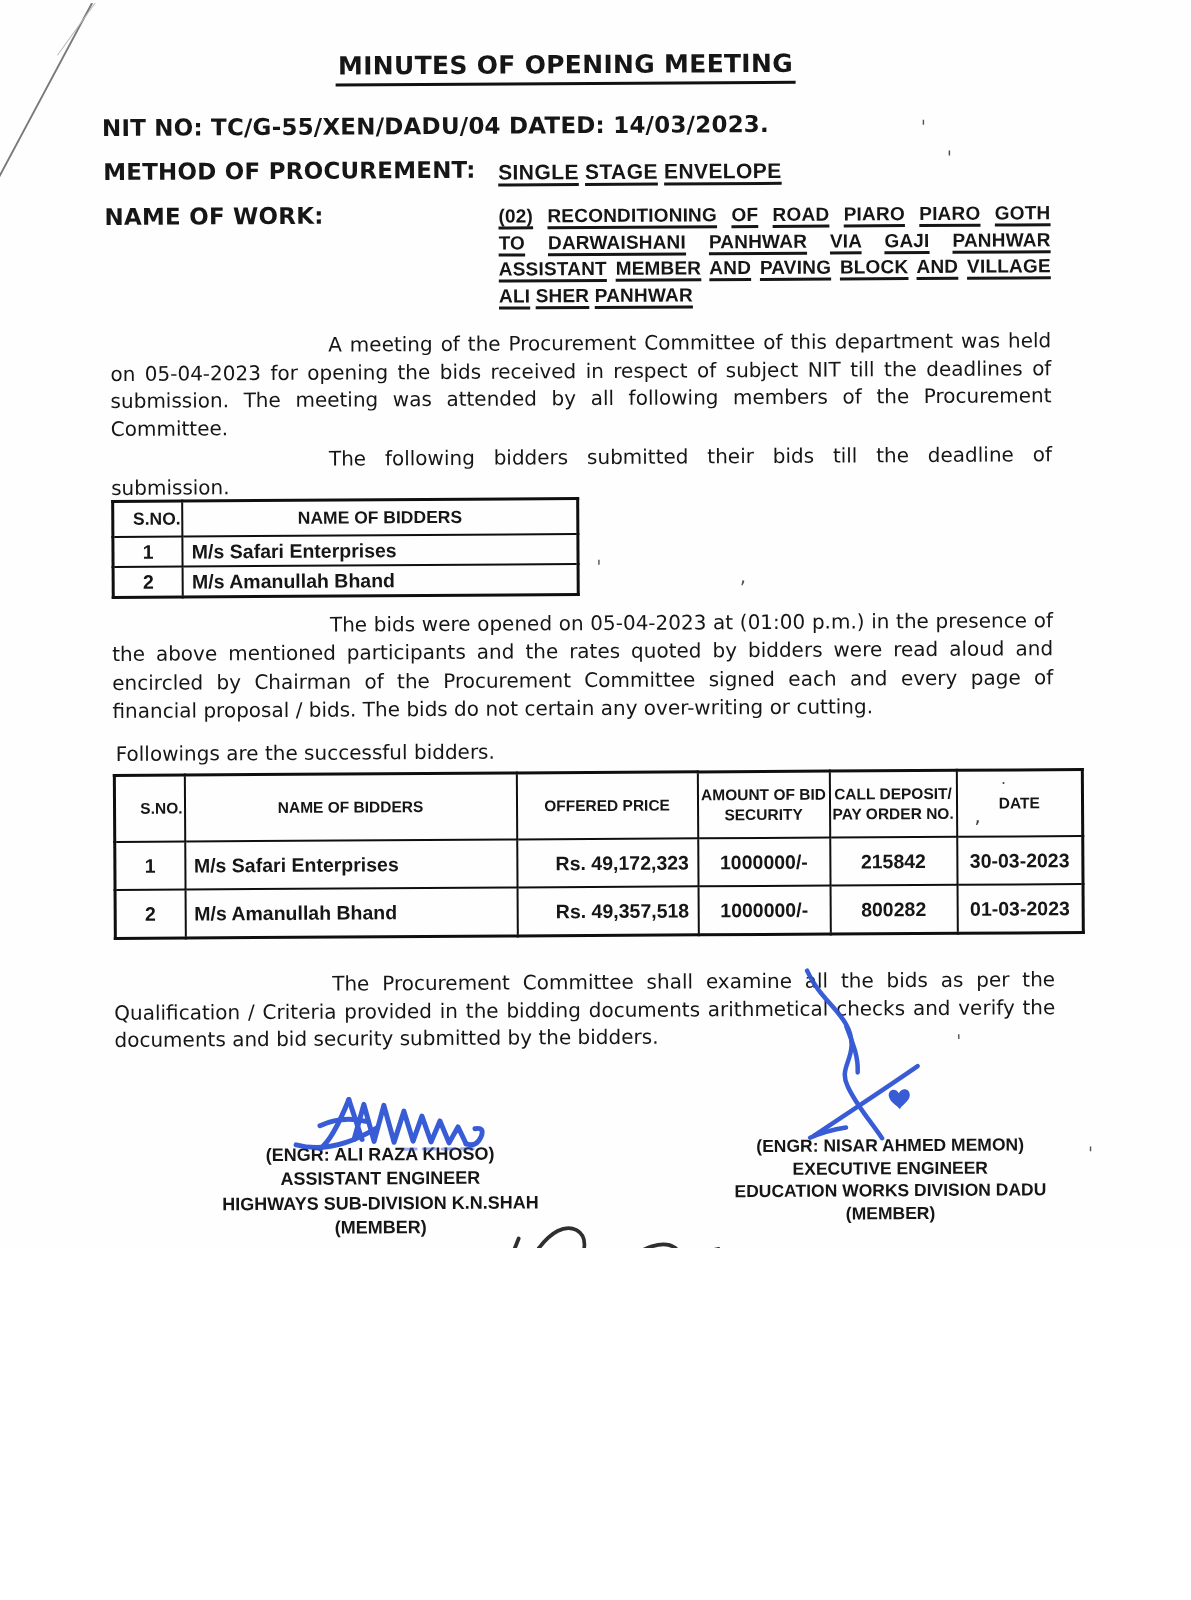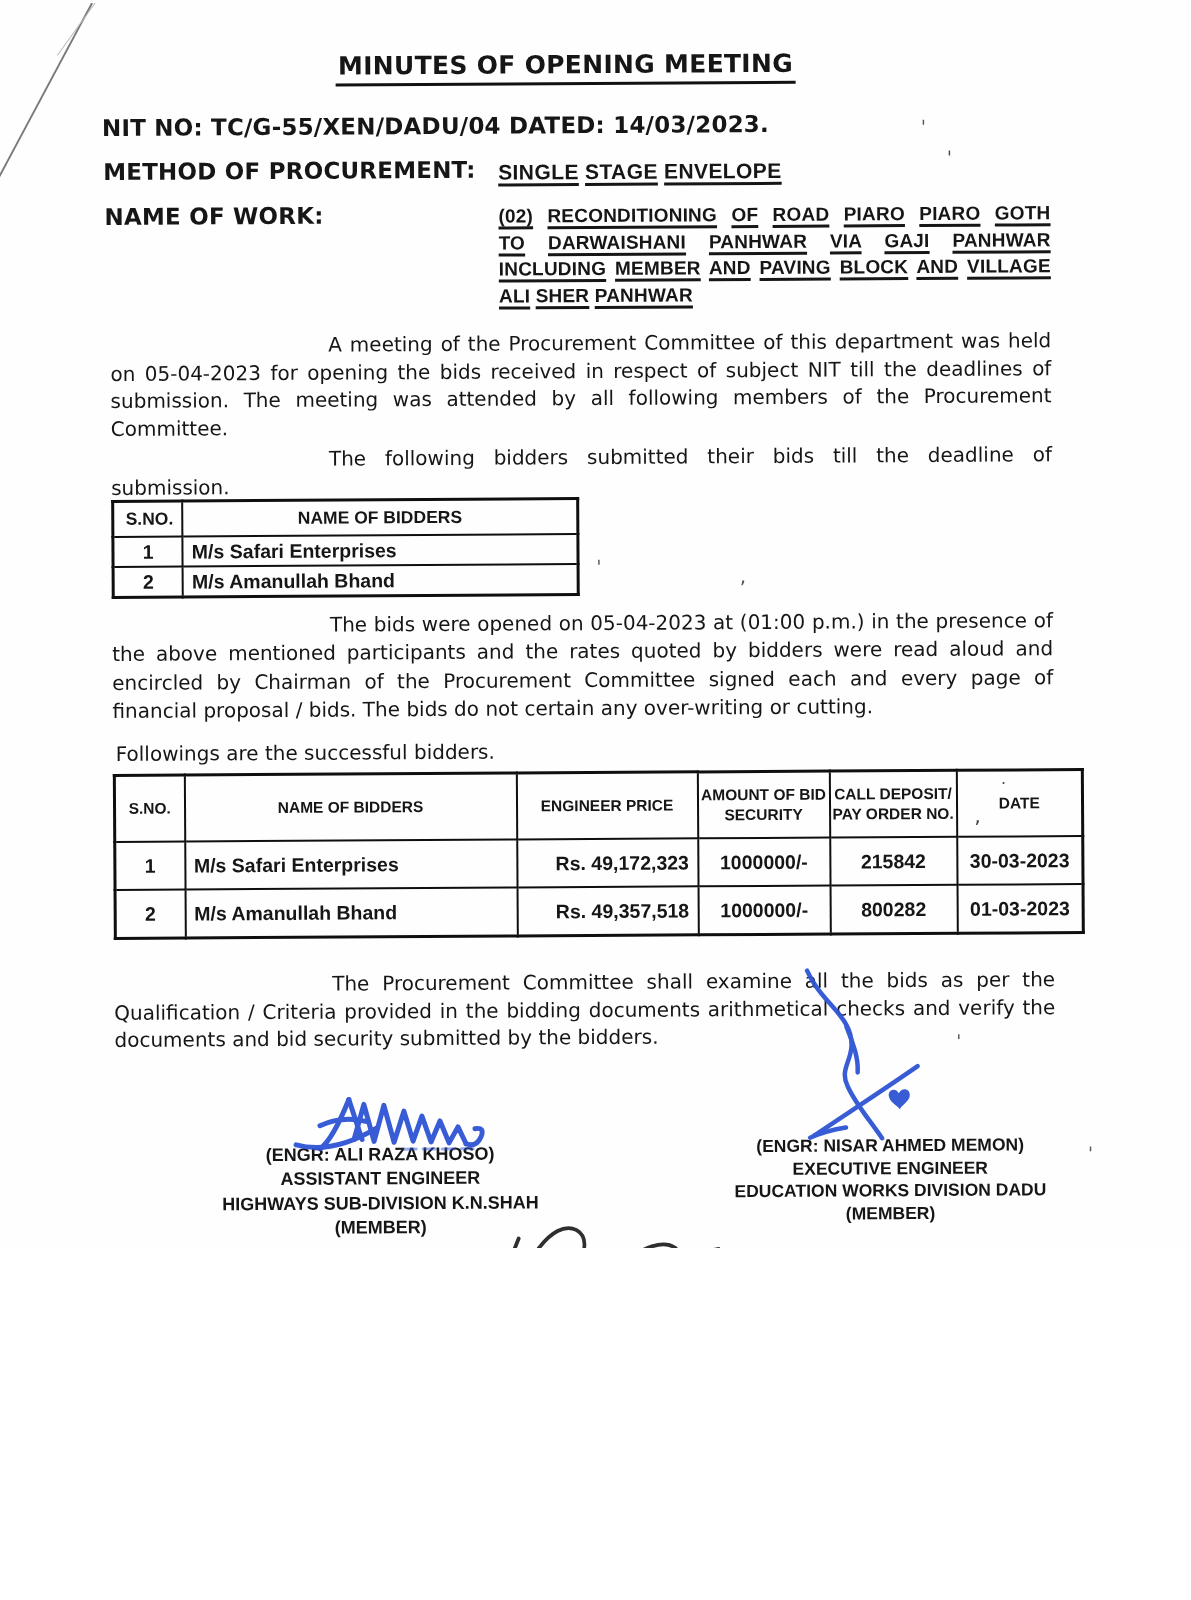--- a/index.html
+++ b/index.html
@@ -30,21 +30,21 @@
   .t1 th,.t1 td{border:2px solid #0f0f0f;}
   .t1 th{height:31px;font:700 17.5px "Liberation Sans",sans-serif;}
   .t1 td{height:26px;font:700 19.5px "Liberation Sans",sans-serif;}
   .t2{width:968px;border:3px solid #0f0f0f;table-layout:fixed;}
   .t2 th,.t2 td{border:2.5px solid #0f0f0f;overflow:hidden;}
   .t2 th{height:64px;font:700 15.5px "Liberation Sans",sans-serif;line-height:1.3;padding:0 1px;}
   .t2 td{height:44px;font:700 19.5px "Liberation Sans",sans-serif;}
   .c{text-align:center;}
   .cell-name{text-align:left;padding-left:8px;}
   .cell-price{text-align:right;padding-right:8px;}
-  .sno-h{text-align:center;padding-left:4px;}
+  .sno-h{text-align:right;padding-left:4px;}
 
   
   .sig{position:absolute;text-align:center;font-family:"Liberation Sans",sans-serif;font-weight:700;}
   .sig div{white-space:nowrap;}
   .sig-left{left:203px;top:1141px;width:350px;font-size:18px;line-height:24.3px;}
   .sig-right{left:713px;top:1136px;width:350px;font-size:17.5px;line-height:22.6px;}
   .sig-center{left:415px;top:1326px;width:370px;font-size:18px;line-height:23.2px;}
 
   
   .ink-overlay{position:absolute;left:0;top:0;pointer-events:none;}
@@ -65,21 +65,21 @@
       <span class="title-inner">MINUTES OF OPENING MEETING</span>
     </div>
 
     <div class="abs meta" style="left:106px;top:112px;">NIT NO: TC/G-55/XEN/DADU/04 DATED: 14/03/2023.</div>
     <div class="abs meta" style="left:107px;top:156px;">METHOD OF PROCUREMENT:</div>
     <div class="abs method-value" style="left:502px;top:160px;"><span class="uw">SINGLE</span> <span class="uw">STAGE</span> <span class="uw">ENVELOPE</span></div>
     <div class="abs meta" style="left:108px;top:201px;">NAME OF WORK:</div>
     <div class="abs work-block">
       <div class="jline"><span class="uw">(02)</span> <span class="uw">RECONDITIONING</span> <span class="uw">OF</span> <span class="uw">ROAD</span> <span class="uw">PIARO</span> <span class="uw">PIARO</span> <span class="uw">GOTH</span></div>
       <div class="jline"><span class="uw">TO</span> <span class="uw">DARWAISHANI</span> <span class="uw">PANHWAR</span> <span class="uw">VIA</span> <span class="uw">GAJI</span> <span class="uw">PANHWAR</span></div>
-      <div class="jline"><span class="uw">INCLUDING</span> <span class="uw">MEMBER</span> <span class="uw">AND</span> <span class="uw">PAVING</span> <span class="uw">BLOCK</span> <span class="uw">AND</span> <span class="uw">VILLAGE</span></div>
+      <div class="jline"><span class="uw">ASSISTANT</span> <span class="uw">MEMBER</span> <span class="uw">AND</span> <span class="uw">PAVING</span> <span class="uw">BLOCK</span> <span class="uw">AND</span> <span class="uw">VILLAGE</span></div>
       <div class="jline-last"><span class="uw">ALI</span> <span class="uw">SHER</span> <span class="uw">PANHWAR</span></div>
     </div>
 
     <div class="abs para indent" style="top:330px;">A meeting of the Procurement Committee of this department was held on 05-04-2023 for opening the bids received in respect of subject NIT till the deadlines of submission. The meeting was attended by all following members of the Procurement Committee.</div>
     <div class="abs para indent" style="top:444px;">The following bidders submitted their bids till the deadline of submission.</div>
 
     <table class="t1 abs" style="left:113px;top:497px;">
       <colgroup>
           <col style="width:70px">
           <col style="width:398px">
@@ -109,21 +109,21 @@
           <col style="width:332px">
           <col style="width:181px">
         <col style="width:132px">
           <col style="width:127px">
           <col style="width:126px">
       </colgroup>
       <tbody>
           <tr>
         <th class="sno-h">S.NO.</th>
         <th class="c">NAME OF BIDDERS</th>
-        <th class="c">ENGINEER PRICE</th>
+        <th class="c">OFFERED PRICE</th>
         <th class="c">AMOUNT OF BID SECURITY</th>
         <th class="c">CALL DEPOSIT/ PAY ORDER NO.</th>
         <th class="c">DATE</th>
       </tr>
       <tr>
         <td class="c">1</td>
         <td class="cell-name">M/s Safari Enterprises</td>
         <td class="cell-price">Rs. 49,172,323</td>
         <td class="c">1000000/-</td>
         <td class="c">215842</td>

